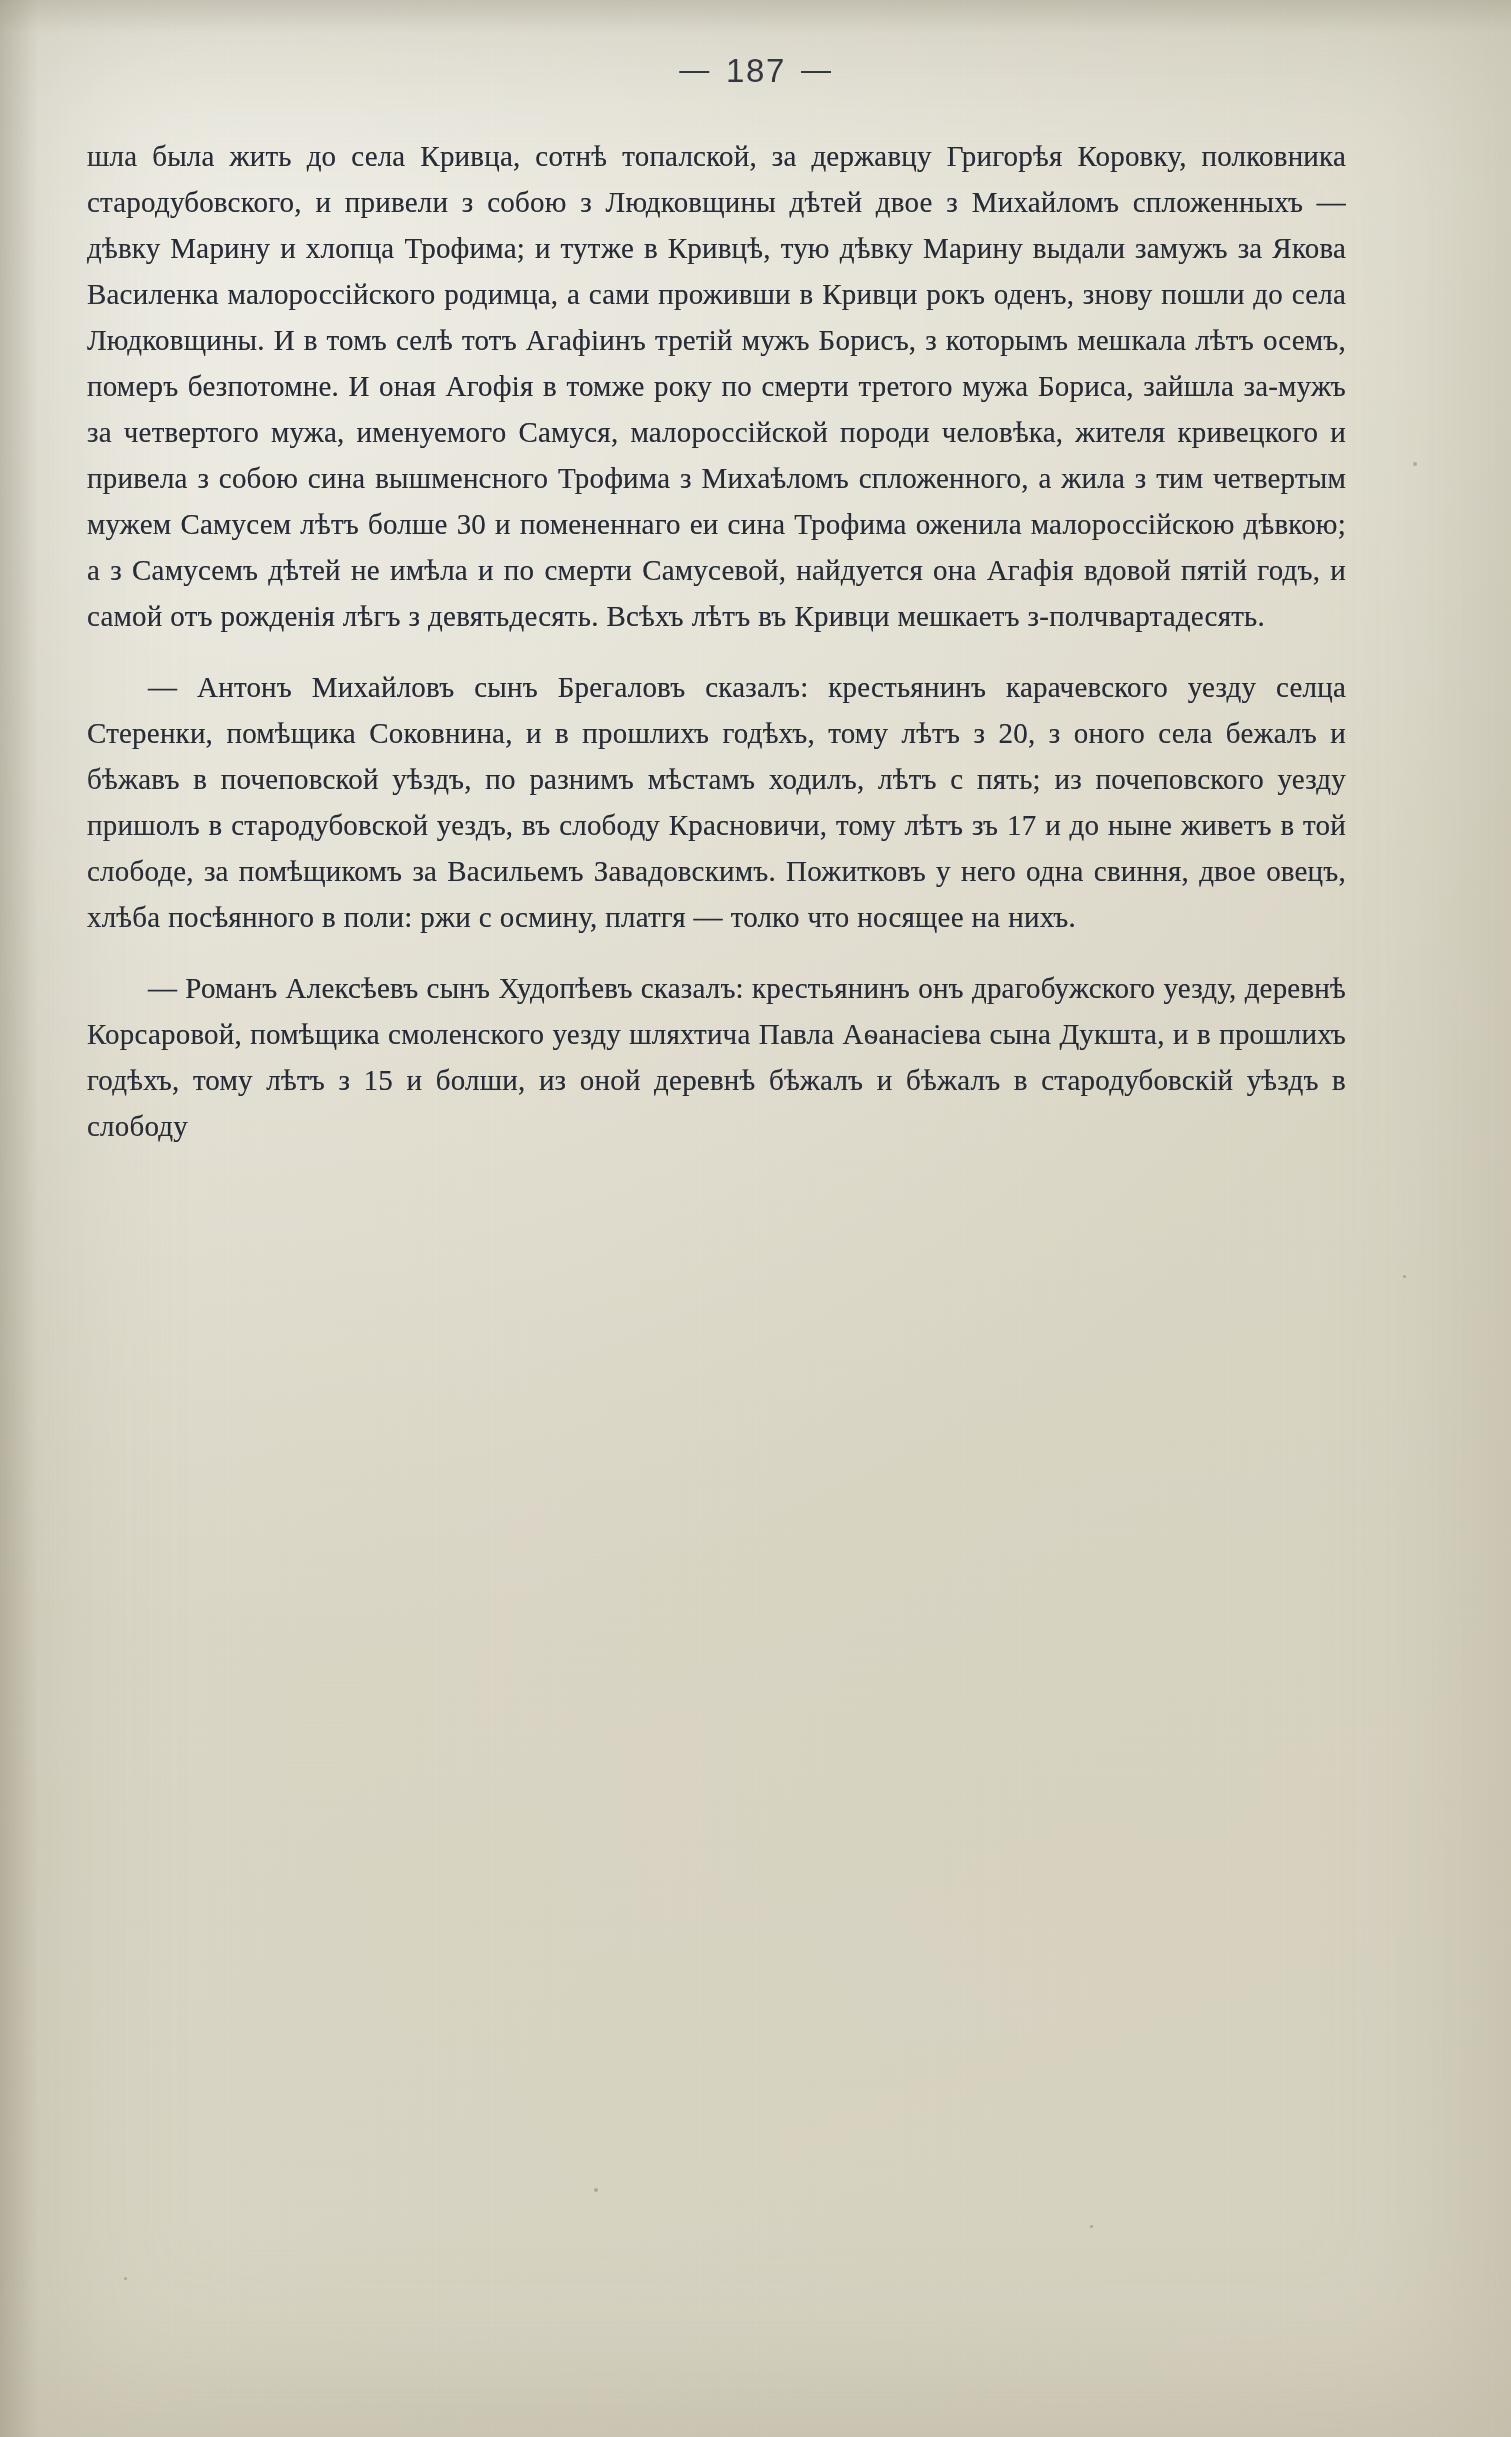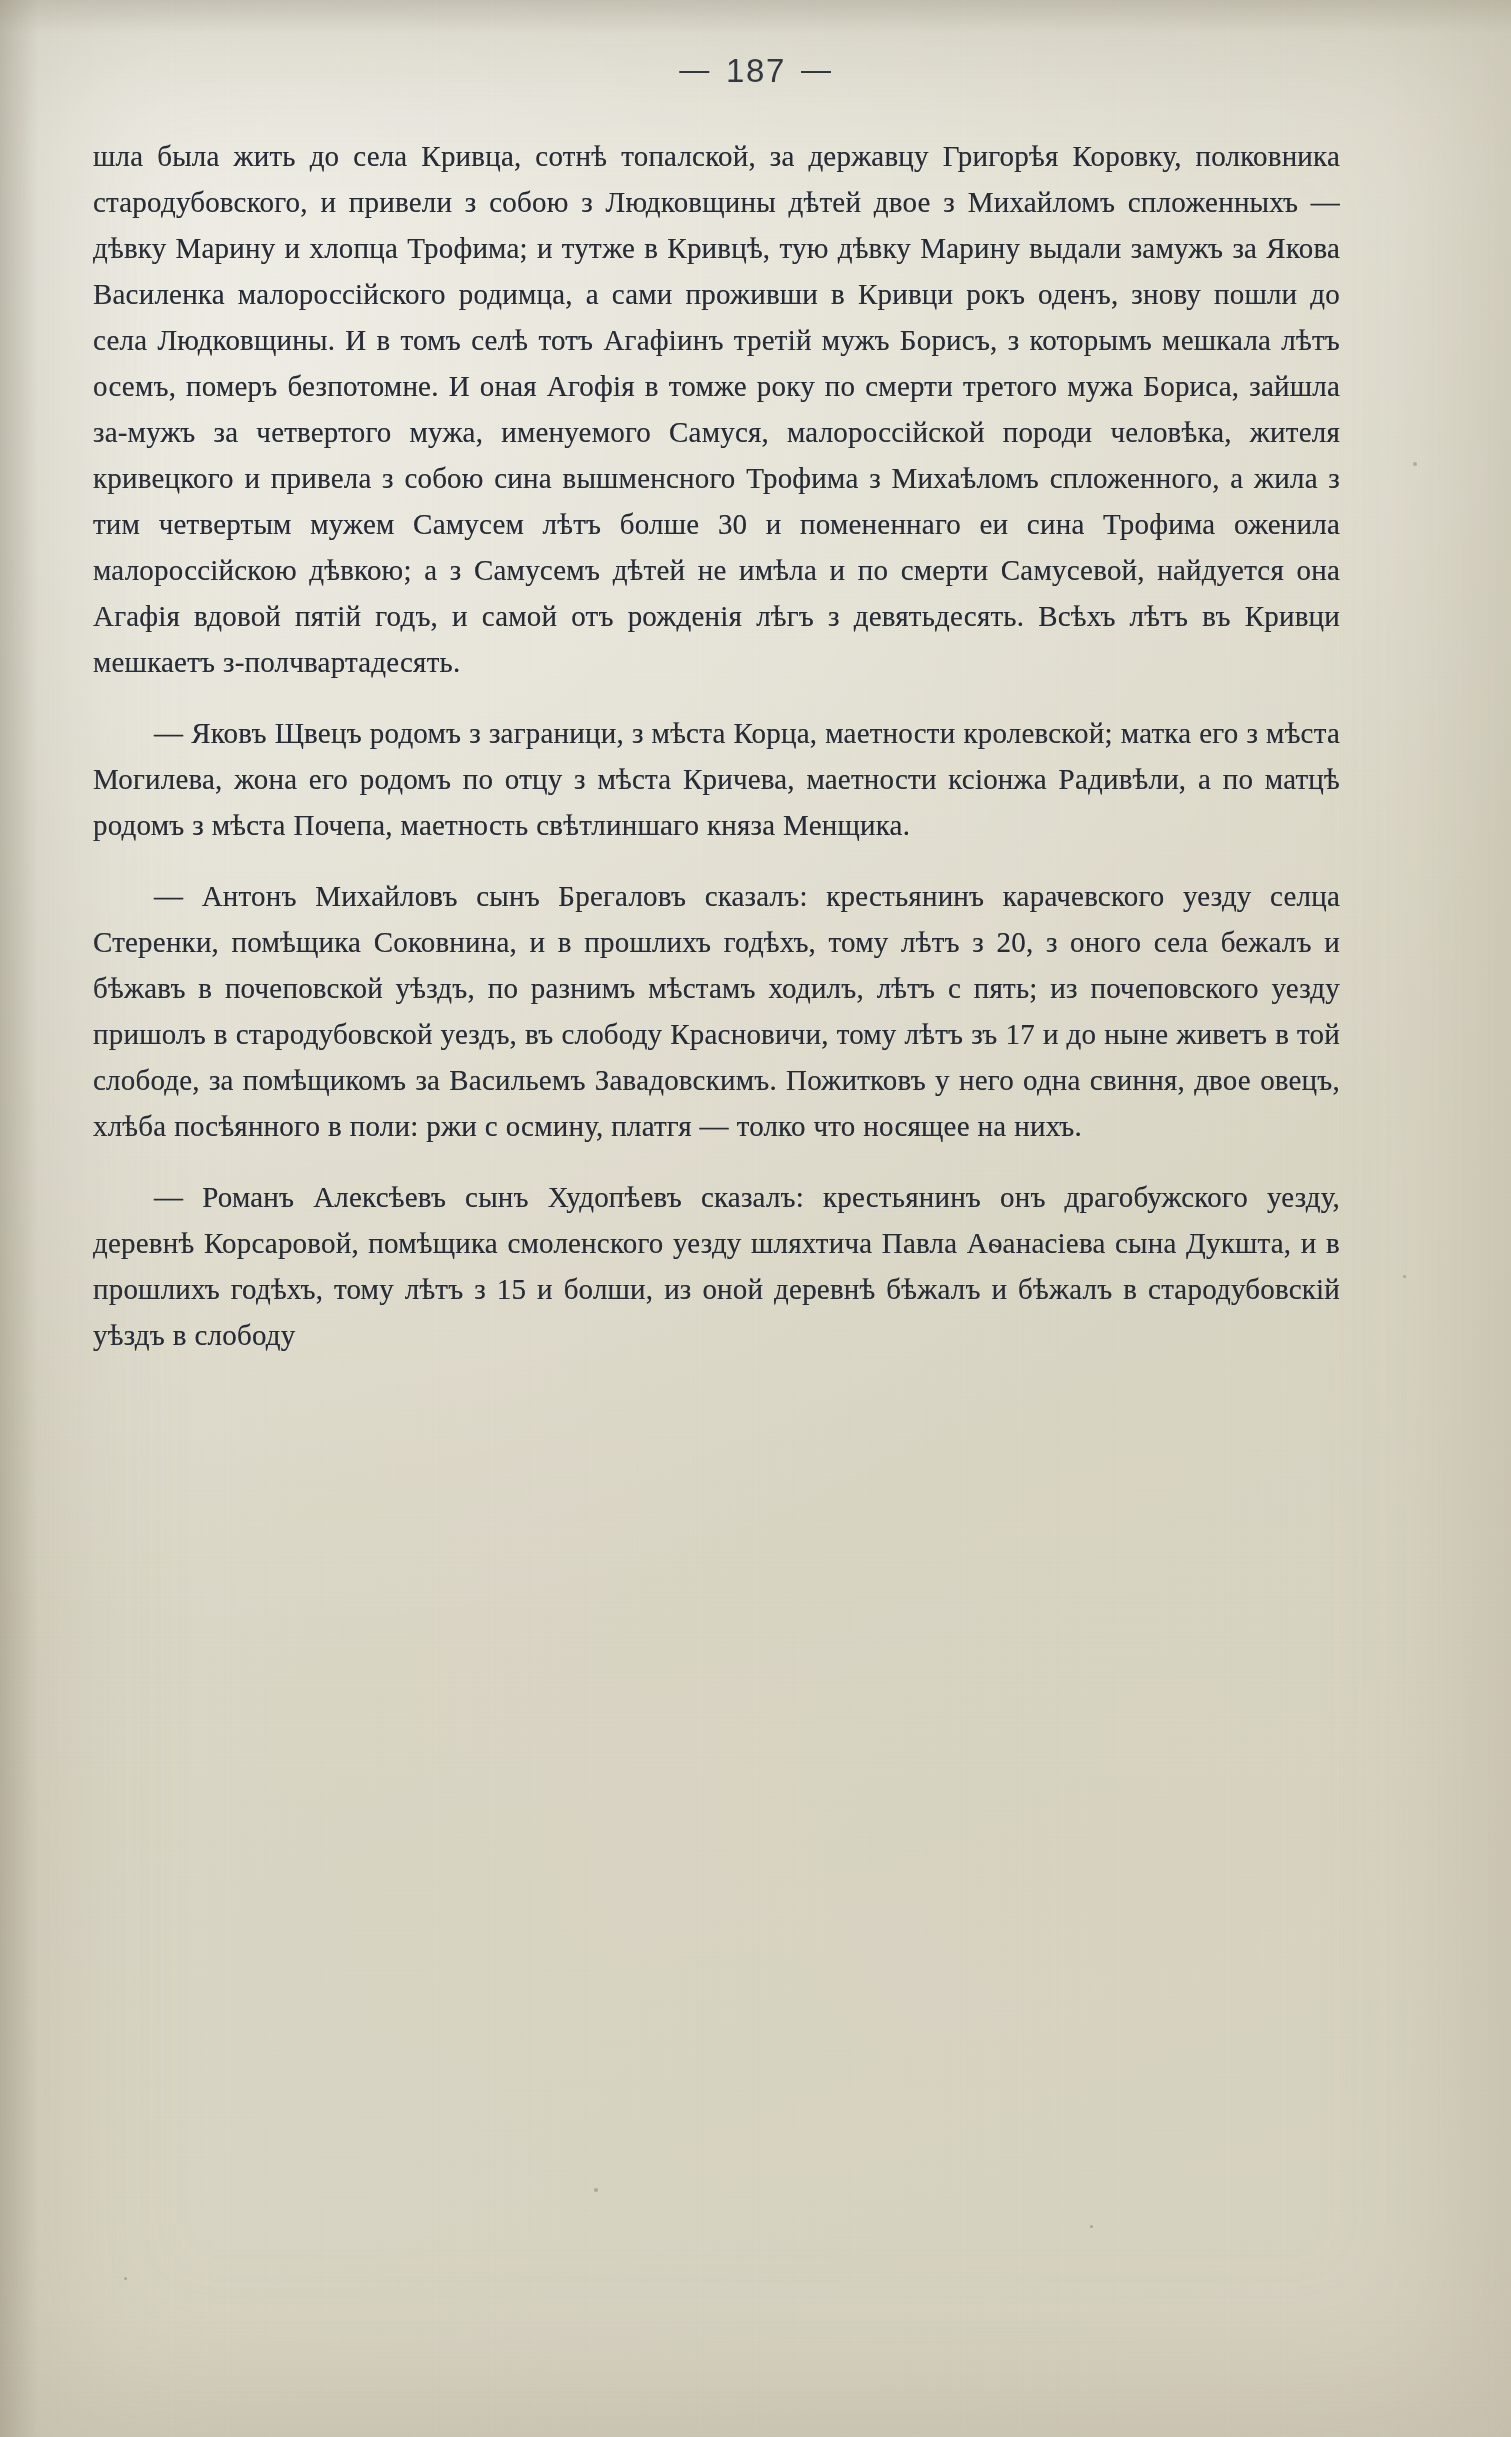--- a/index.html
+++ b/index.html
@@ -57,21 +57,21 @@
     display: inline-block;
     padding: 0 15px;
     font-size: 30px;
     vertical-align: 1.7px;
   }
   .body-text {
     margin-top: 43px;
     width: 1275px;
   }
   p.para {
-    margin: 14px;
+    margin: 8px;
     color: #262b36;
     font-size: 29px;
     line-height: 46px;
     text-align: justify;
     text-justify: inter-word;
     word-spacing: 0.4px;
     letter-spacing: 0.2px;
     font-family: "Liberation Serif", "DejaVu Serif", serif;
   }
   p.para + p.para {
@@ -111,21 +111,20 @@
   <div class="edge-shadow-top"></div>
 
   <div class="content">
 
     <div class="folio">
       <span class="dash">—</span><span>187</span><span class="dash">—</span>
     </div>
 
     <div class="body-text">
       <p class="para">шла была жить до села Кривца, сотнѣ топалской, за державцу Григорѣя Коровку, полковника стародубовского, и привели з собою з Людковщины дѣтей двое з Михайломъ спложенныхъ — дѣвку Марину и хлопца Трофима; и тутже в Кривцѣ, тую дѣвку Марину выдали замужъ за Якова Василенка малороссійского родимца, а сами проживши в Кривци рокъ оденъ, знову пошли до села Людковщины. И в томъ селѣ тотъ Агафіинъ третій мужъ Борисъ, з которымъ мешкала лѣтъ осемъ, померъ безпотомне. И оная Агофія в томже року по смерти третого мужа Бориса, зайшла за-мужъ за четвертого мужа, именуемого Самуся, малороссійской породи человѣка, жителя кривецкого и привела з собою сина вышменсного Трофима з Михаѣломъ спложенного, а жила з тим четвертым мужем Самусем лѣтъ болше 30 и помененнаго еи сина Трофима оженила малороссійскою дѣвкою; а з Самусемъ дѣтей не имѣла и по смерти Самусевой, найдуется она Агафія вдовой пятій годъ, и самой отъ рожденія лѣгъ з девятьдесять. Всѣхъ лѣтъ въ Кривци мешкаетъ з-полчвартадесять.</p>
-      <p class="para indent">— Яковъ Щвецъ родомъ з заграници, з мѣста Корца, маетности кролевской; матка его з мѣста Могилева, жона его родомъ по отцу з мѣста Кричева, маетности ксіонжа Радивѣли, а по матцѣ родомъ з мѣста Почепа, маетность свѣтлиншаго княза Менщика.</p>
       <p class="para indent">— Антонъ Михайловъ сынъ Брегаловъ сказалъ: крестьянинъ карачевского уезду селца Стеренки, помѣщика Соковнина, и в прошлихъ годѣхъ, тому лѣтъ з 20, з оного села бежалъ и бѣжавъ в почеповской уѣздъ, по разнимъ мѣстамъ ходилъ, лѣтъ с пять; из почеповского уезду пришолъ в стародубовской уездъ, въ слободу Красновичи, тому лѣтъ зъ 17 и до ныне живетъ в той слободе, за помѣщикомъ за Васильемъ Завадовскимъ. Пожитковъ у него одна свиння, двое овецъ, хлѣба посѣянного в поли: ржи с осмину, платгя — толко что носящее на нихъ.</p>
       <p class="para indent">— Романъ Алексѣевъ сынъ Худопѣевъ сказалъ: крестьянинъ онъ драгобужского уезду, деревнѣ Корсаровой, помѣщика смоленского уезду шляхтича Павла Аѳанасіева сына Дукшта, и в прошлихъ годѣхъ, тому лѣтъ з 15 и болши, из оной деревнѣ бѣжалъ и бѣжалъ в стародубовскій уѣздъ в слободу</p>
     </div>
 
   </div>
 
   <div class="speck" style="left:1413px; top:462px; width:4.1px; height:4.1px;"></div>
   <div class="speck" style="left:1403px; top:1275px; width:3.3px; height:3.3px;"></div>
   <div class="speck" style="left:594px; top:2188px; width:4.1px; height:4.1px;"></div>
   <div class="speck" style="left:1090px; top:2225px; width:3.3px; height:3.3px;"></div>

